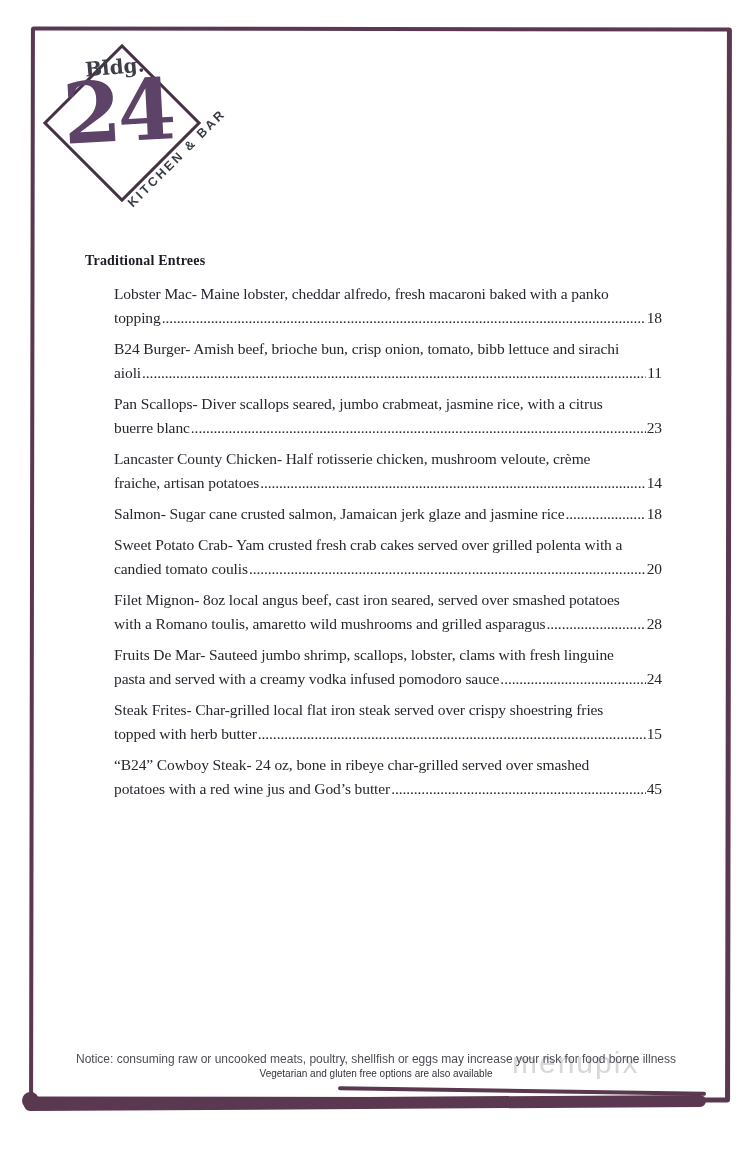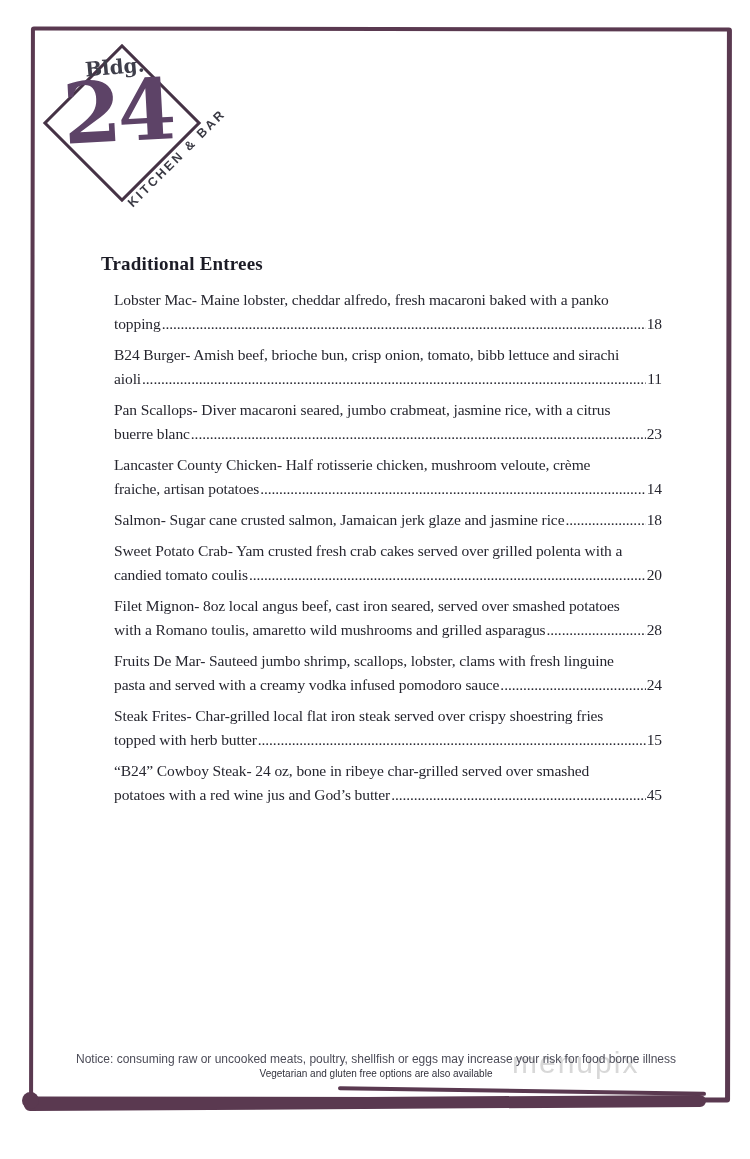--- a/index.html
+++ b/index.html
@@ -53,22 +53,22 @@
   .logo-tagline {
     position:absolute; left:95px; top:168px;
     font-family:"Liberation Sans", sans-serif; font-size:12.5px; font-weight:700;
     letter-spacing:2.6px; color:#3a3a44;
     transform:rotate(-45deg); transform-origin:left center;
     white-space:nowrap;
   }
   
   .menu { position:absolute; left:85px; top:253px; width:577px; z-index:2; }
   .section-title {
-    font-size:19px; font-weight:700; color:#1c1c26;
-    letter-spacing:.2px; margin:0 0 13px 16px;
+    font-size:14px; font-weight:700; color:#1c1c26;
+    letter-spacing:.2px; margin:0 0 13px 0;
   }
   .menu-item { margin-bottom:7px; font-size:15.5px; letter-spacing:-0.1px; }
   .line { line-height:24px;margin-left:29px; }
   .first-line { white-space:nowrap; overflow:hidden; }
   .last-line { display:flex; align-items:baseline; }
   .last-text { white-space:nowrap; flex:0 0 auto; }
   .leader { flex:1 1 0; overflow:hidden; white-space:nowrap; margin:0 1px; min-width:8px; }
   .price { flex:0 0 auto; white-space:nowrap; }
   
   .footer {
@@ -116,21 +116,21 @@
   <div class="menu-item">
     <div class="line first-line">B24 Burger- Amish beef, brioche bun, crisp onion, tomato, bibb lettuce and sirachi</div>
     <div class="line last-line">
       <span class="last-text">aioli</span>
       <span class="leader">............................................................................................................................................................................................................................................................................................................</span>
       <span class="price">11</span>
     </div>
   </div>
 
   <div class="menu-item">
-    <div class="line first-line">Pan Scallops- Diver macaroni seared, jumbo crabmeat, jasmine rice, with a citrus</div>
+    <div class="line first-line">Pan Scallops- Diver scallops seared, jumbo crabmeat, jasmine rice, with a citrus</div>
     <div class="line last-line">
       <span class="last-text">buerre blanc</span>
       <span class="leader">............................................................................................................................................................................................................................................................................................................</span>
       <span class="price">23</span>
     </div>
   </div>
 
   <div class="menu-item">
     <div class="line first-line">Lancaster County Chicken- Half rotisserie chicken, mushroom veloute, crème</div>
     <div class="line last-line">

